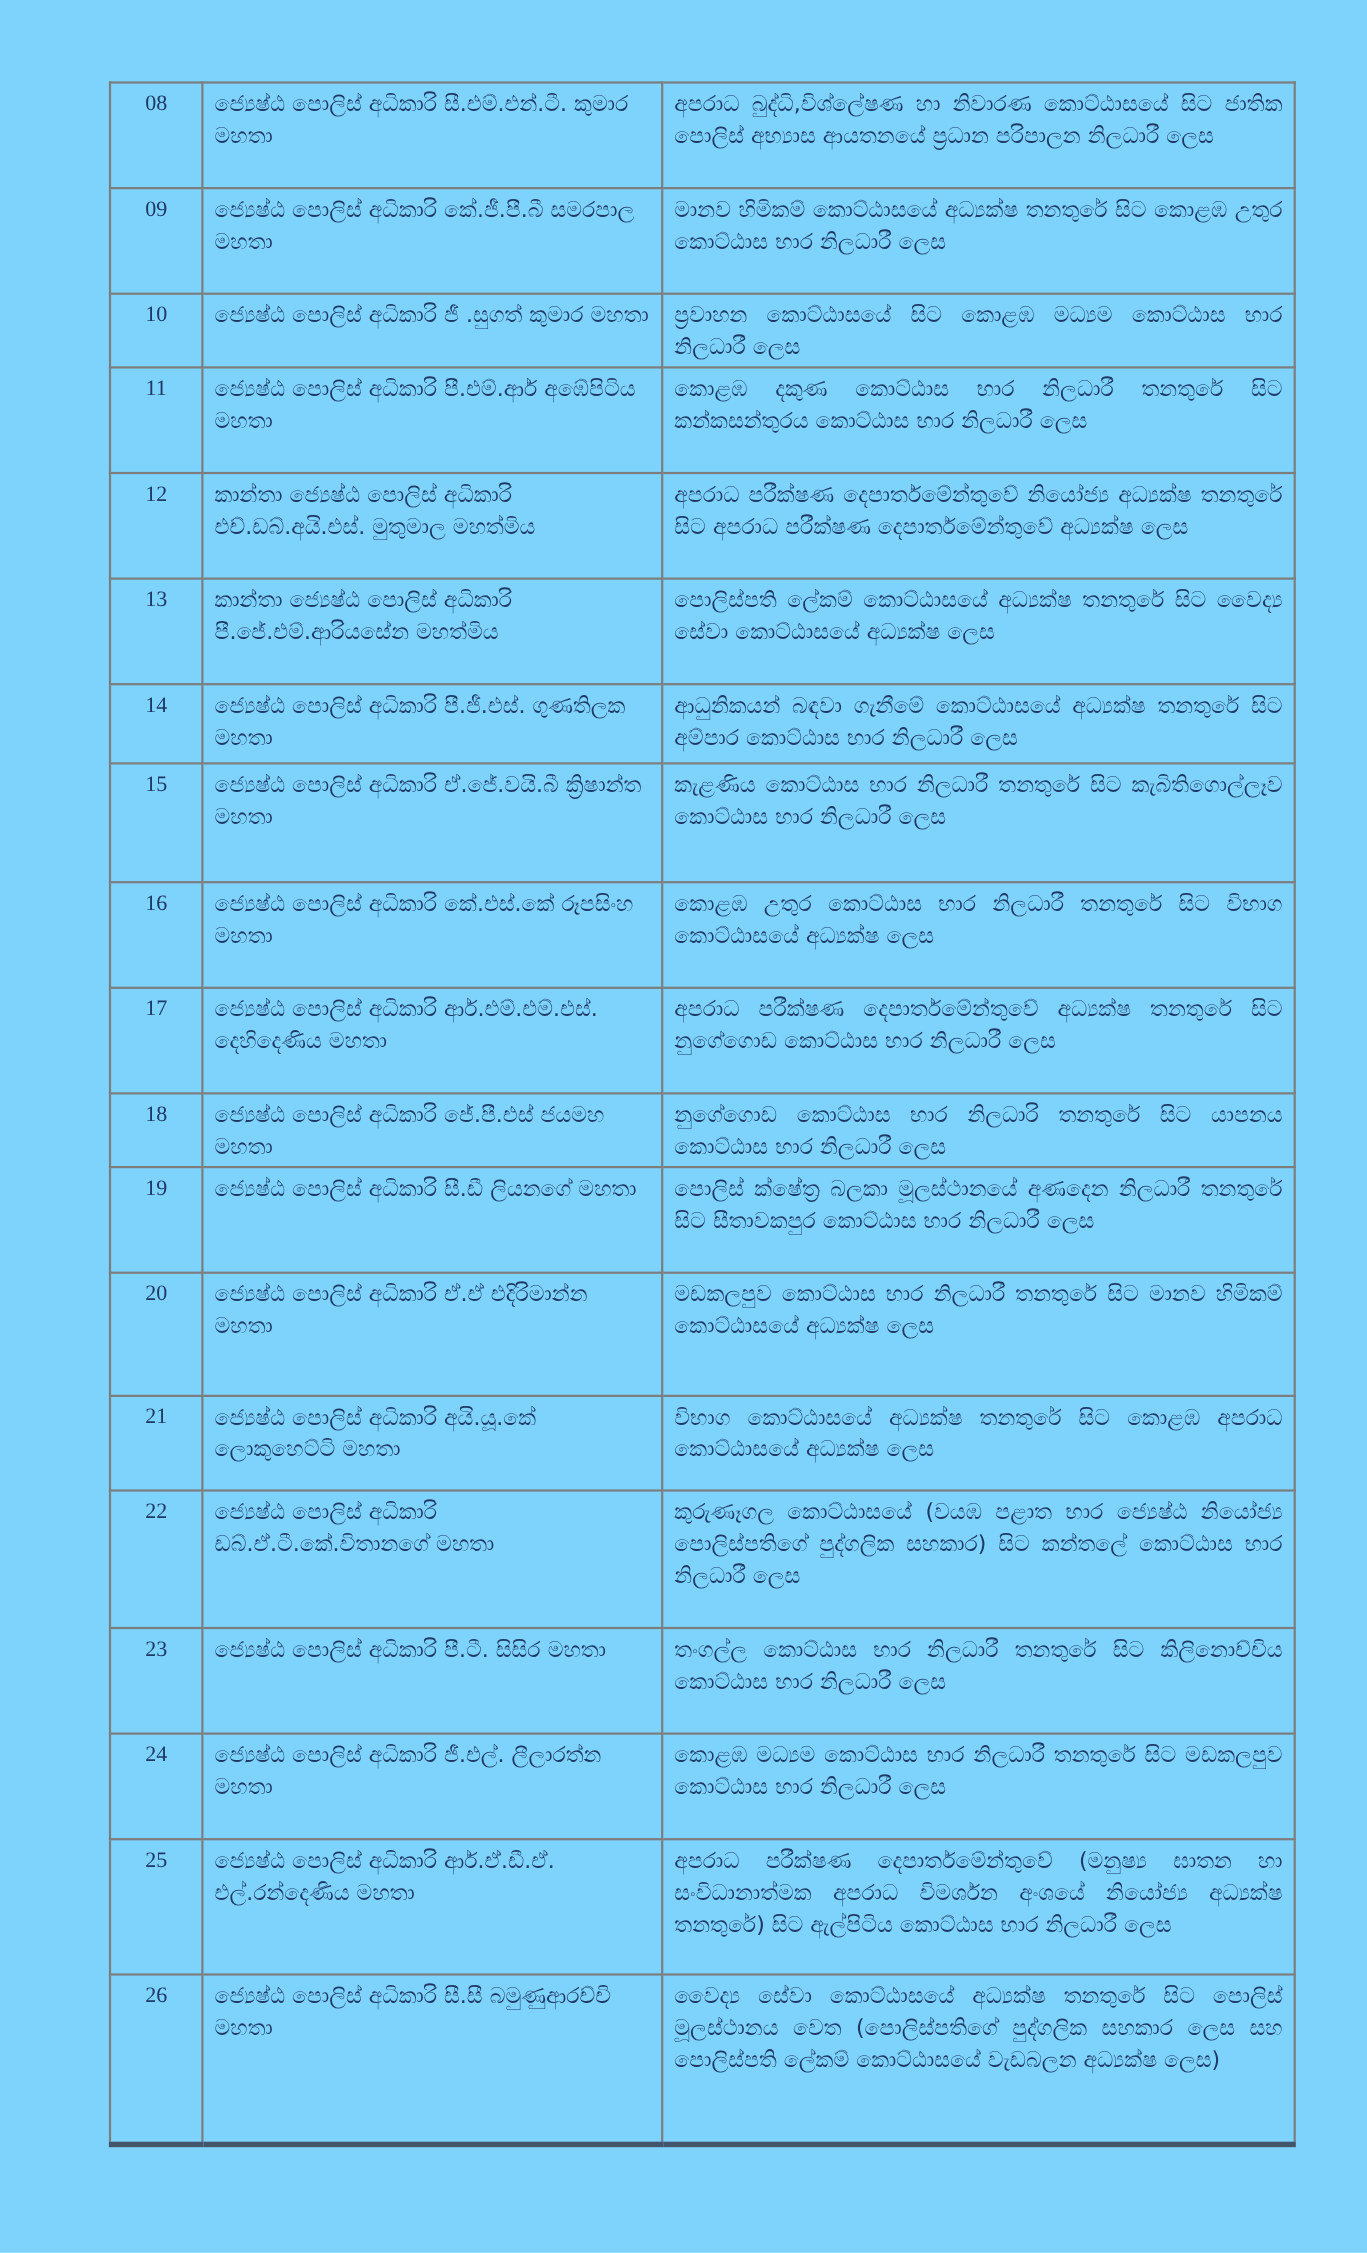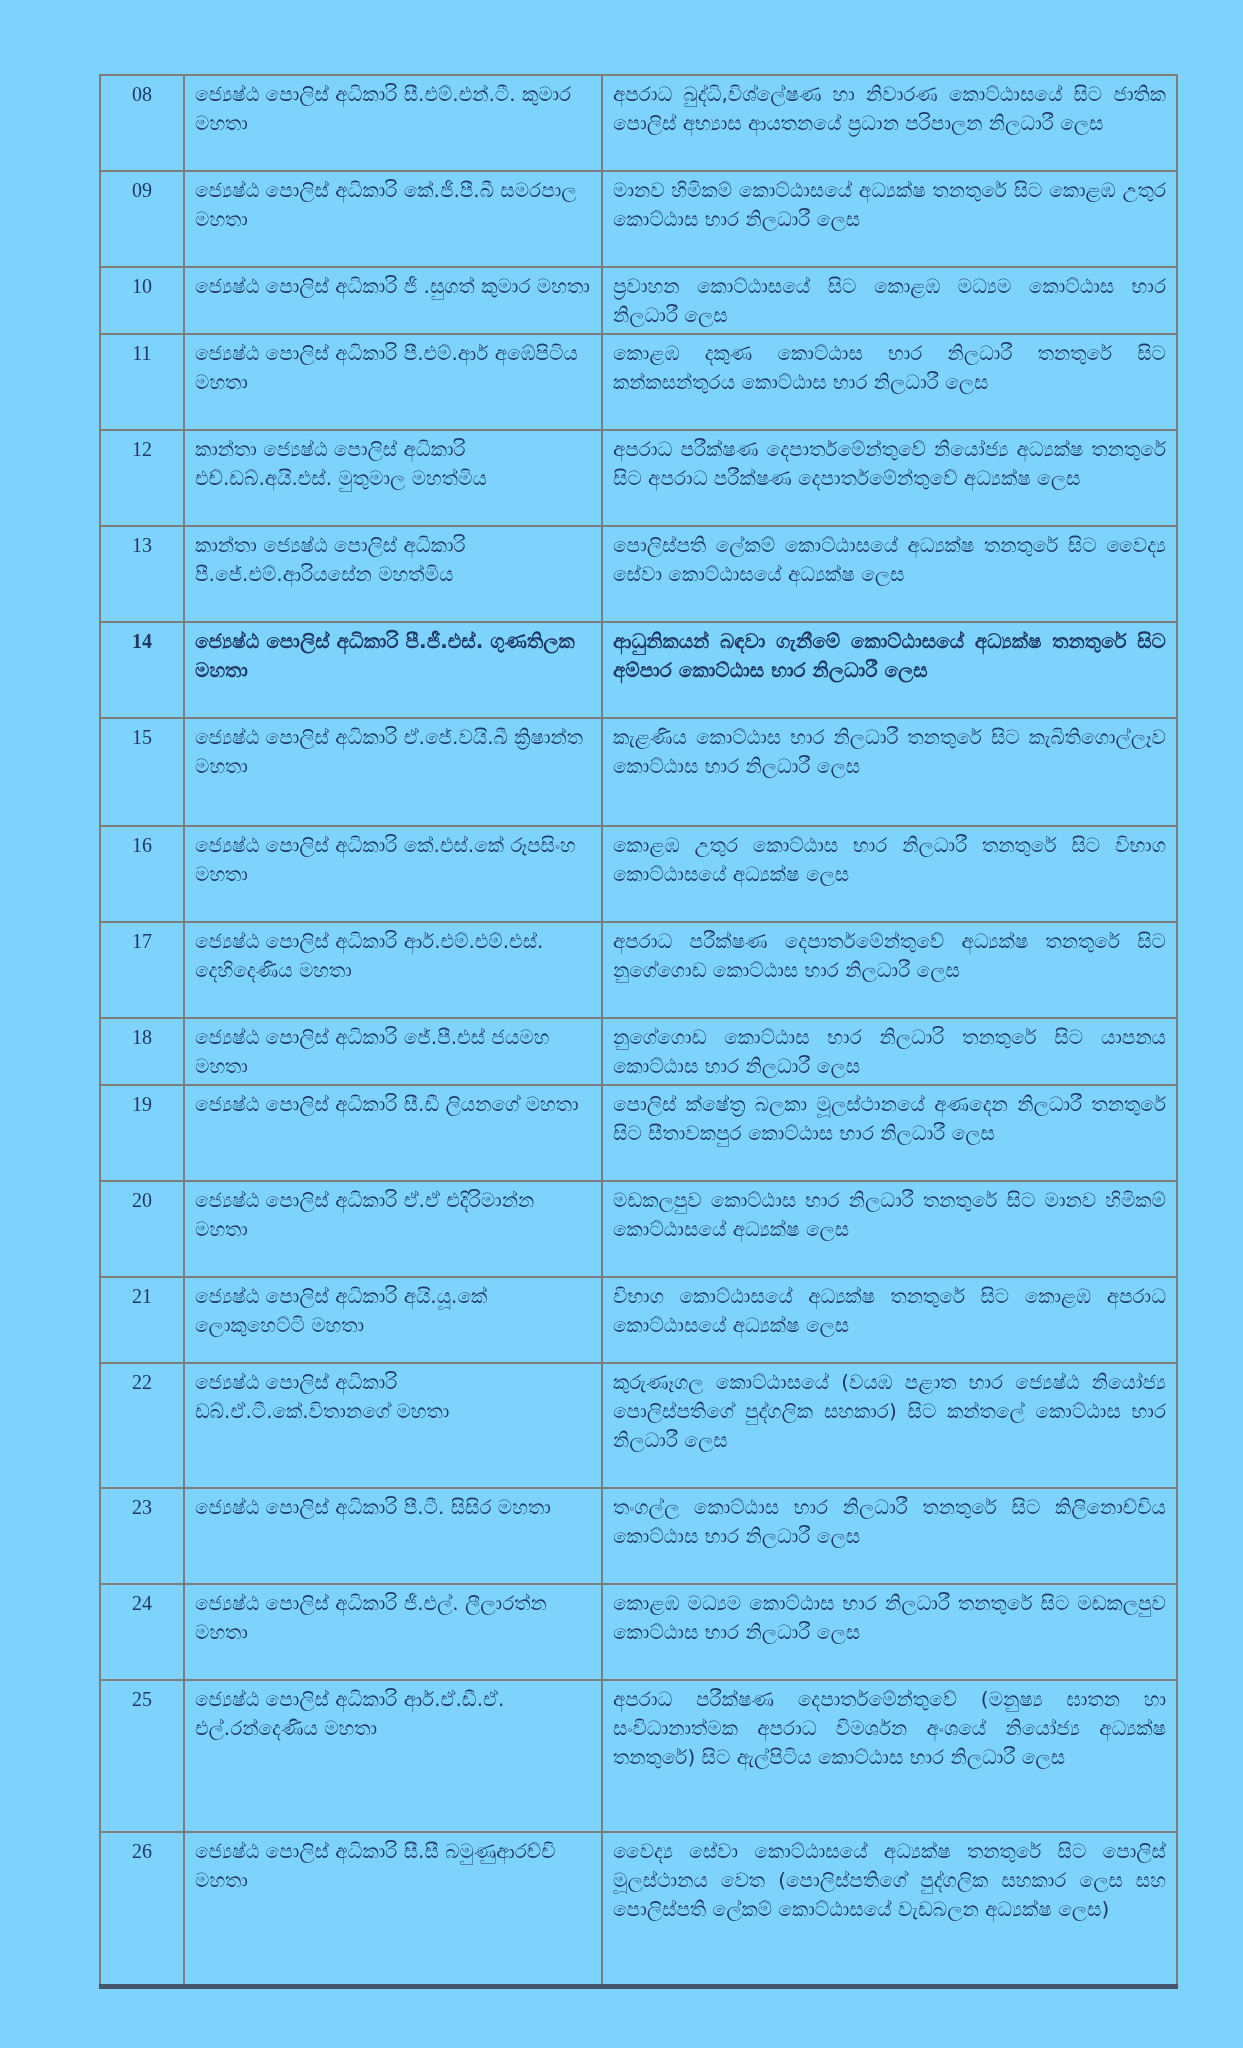--- a/index.html
+++ b/index.html
@@ -60,21 +60,21 @@
         <tr style="height: 96px;">
           <td class="no">12</td>
           <td class="nm">කාන්තා ජ්‍යෙෂ්ඨ පොලිස් අධිකාරි එච්.ඩබ්.අයි.එස්. මුතුමාල මහත්මිය</td>
           <td class="ds">අපරාධ පරීක්ෂණ දෙපාර්තමේන්තුවේ නියෝජ්‍ය අධ්‍යක්ෂ තනතුරේ සිට අපරාධ පරීක්ෂණ දෙපාර්තමේන්තුවේ අධ්‍යක්ෂ ලෙස</td>
         </tr>
         <tr style="height: 96px;">
           <td class="no">13</td>
           <td class="nm">කාන්තා ජ්‍යෙෂ්ඨ පොලිස් අධිකාරි පී.ජේ.එම්.ආරියසේන මහත්මිය</td>
           <td class="ds">පොලිස්පති ලේකම් කොට්ඨාසයේ අධ්‍යක්ෂ තනතුරේ සිට වෛද්‍ය සේවා කොට්ඨාසයේ අධ්‍යක්ෂ ලෙස</td>
         </tr>
-        <tr style="height: 96px; font-weight: bold;">
+        <tr style="height: 72px;">
           <td class="no">14</td>
           <td class="nm">ජ්‍යෙෂ්ඨ පොලිස් අධිකාරි පී.ජී.එස්. ගුණතිලක මහතා</td>
           <td class="ds">ආධුනිකයන් බඳවා ගැනීමේ කොට්ඨාසයේ අධ්‍යක්ෂ තනතුරේ සිට අම්පාර කොට්ඨාස භාර නිලධාරී ලෙස</td>
         </tr>
         <tr style="height: 108px;">
           <td class="no">15</td>
           <td class="nm">ජ්‍යෙෂ්ඨ පොලිස් අධිකාරි ඒ.ජේ.වයි.බී ක්‍රිෂාන්ත මහතා</td>
           <td class="ds">කැළණිය කොට්ඨාස භාර නිලධාරී තනතුරේ සිට කැබිතිගොල්ලෑව කොට්ඨාස භාර නිලධාරී ලෙස</td>
         </tr>
         <tr style="height: 96px;">
@@ -90,21 +90,21 @@
         <tr style="height: 67px;">
           <td class="no">18</td>
           <td class="nm">ජ්‍යෙෂ්ඨ පොලිස් අධිකාරි ජේ.පී.එස් ජයමහ මහතා</td>
           <td class="ds">නුගේගොඩ කොට්ඨාස භාර නිලධාරි තනතුරේ සිට යාපනය කොට්ඨාස භාර නිලධාරී ලෙස</td>
         </tr>
         <tr style="height: 96px;">
           <td class="no">19</td>
           <td class="nm">ජ්‍යෙෂ්ඨ පොලිස් අධිකාරි සී.ඩී ලියනගේ මහතා</td>
           <td class="ds">පොලිස් ක්ෂේත්‍ර බලකා මූලස්ථානයේ අණදෙන නිලධාරී තනතුරේ සිට සීතාවකපුර කොට්ඨාස භාර නිලධාරී ලෙස</td>
         </tr>
-        <tr style="height: 96px;">
+        <tr style="height: 112px;">
           <td class="no">20</td>
           <td class="nm">ජ්‍යෙෂ්ඨ පොලිස් අධිකාරි ඒ.ඒ එදිරිමාන්න මහතා</td>
           <td class="ds">මඩකලපුව කොට්ඨාස භාර නිලධාරී තනතුරේ සිට මානව හිමිකම් කොට්ඨාසයේ අධ්‍යක්ෂ ලෙස</td>
         </tr>
         <tr style="height: 86px;">
           <td class="no">21</td>
           <td class="nm">ජ්‍යෙෂ්ඨ පොලිස් අධිකාරි අයි.යූ.කේ ලොකුහෙට්ටි මහතා</td>
           <td class="ds">විභාග කොට්ඨාසයේ අධ්‍යක්ෂ තනතුරේ සිට කොළඹ අපරාධ කොට්ඨාසයේ අධ්‍යක්ෂ ලෙස</td>
         </tr>
         <tr style="height: 125px; padding-left: 12px;">
@@ -115,21 +115,21 @@
         <tr style="height: 96px;">
           <td class="no">23</td>
           <td class="nm">ජ්‍යෙෂ්ඨ පොලිස් අධිකාරි පී.ටී. සිසිර මහතා</td>
           <td class="ds">තංගල්ල කොට්ඨාස භාර නිලධාරී තනතුරේ සිට කිලිනොච්චිය කොට්ඨාස භාර නිලධාරී ලෙස</td>
         </tr>
         <tr style="height: 96px;">
           <td class="no">24</td>
           <td class="nm">ජ්‍යෙෂ්ඨ පොලිස් අධිකාරි ජී.එල්. ලීලාරත්න මහතා</td>
           <td class="ds">කොළඹ මධ්‍යම කොට්ඨාස භාර නිලධාරී තනතුරේ සිට මඩකලපුව කොට්ඨාස භාර නිලධාරී ලෙස</td>
         </tr>
-        <tr style="height: 152px;">
+        <tr style="height: 123px;">
           <td class="no">25</td>
           <td class="nm">ජ්‍යෙෂ්ඨ පොලිස් අධිකාරි ආර්.ඒ.ඩී.ඒ. එල්.රන්දෙණිය මහතා</td>
           <td class="ds">අපරාධ පරීක්ෂණ දෙපාර්තමේන්තුවේ (මනුෂ්‍ය ඝාතන හා සංවිධානාත්මක අපරාධ විමර්ශන අංශයේ නියෝජ්‍ය අධ්‍යක්ෂ තනතුරේ) සිට ඇල්පිටිය කොට්ඨාස භාර නිලධාරී ලෙස</td>
         </tr>
         <tr style="height: 154px; padding-left: 40px;">
           <td class="no">26</td>
           <td class="nm">ජ්‍යෙෂ්ඨ පොලිස් අධිකාරි සී.සී බමුණුආරච්චි මහතා</td>
           <td class="ds">වෛද්‍ය සේවා කොට්ඨාසයේ අධ්‍යක්ෂ තනතුරේ සිට පොලිස් මූලස්ථානය වෙත (පොලිස්පතිගේ පුද්ගලික සහකාර ලෙස සහ පොලිස්පති ලේකම් කොට්ඨාසයේ වැඩබලන අධ්‍යක්ෂ ලෙස)</td>
         </tr>
       </tbody>

